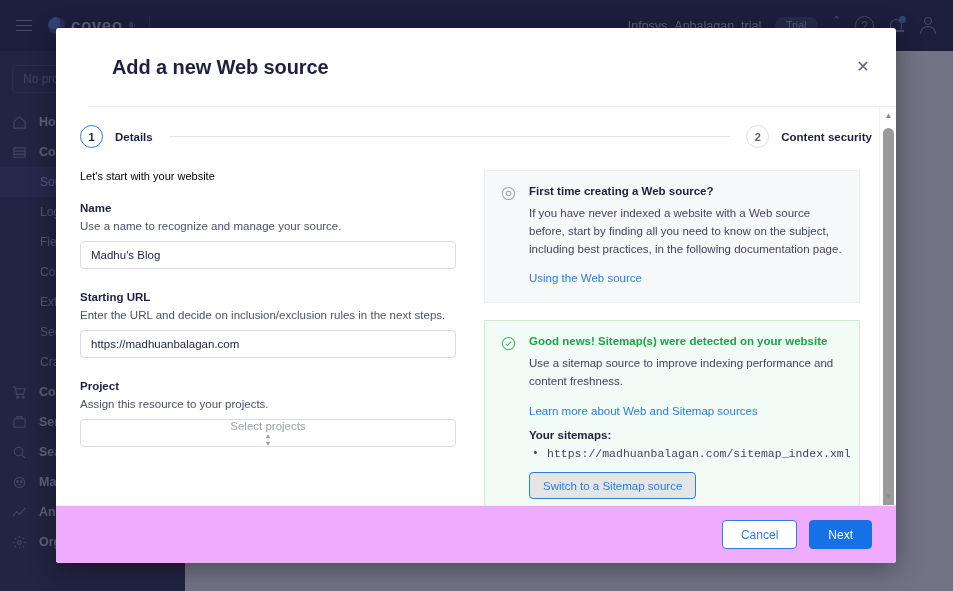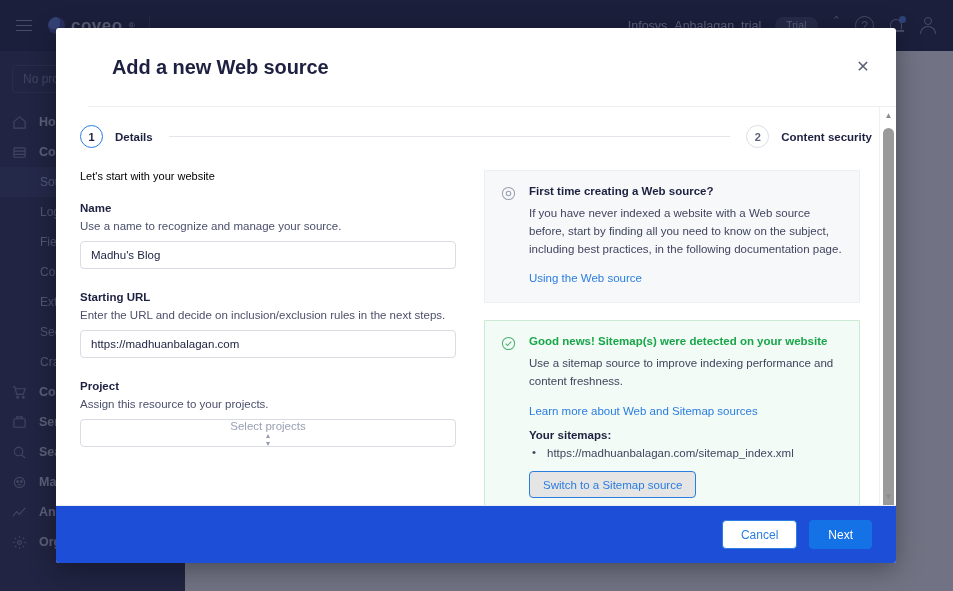--- a/index.html
+++ b/index.html
@@ -127,29 +127,29 @@
   .panel.success { background: #f2fbf5; border: 1px solid #cdead7; margin-top: 17px; }
   .panel-ic { flex: 0 0 16px; padding-top: 1px; }
   .panel-ic svg { display: block; }
   .panel-body { flex: 1; }
   .panel-title { font-size: 11.5px; font-weight: 700; color: #1d2040; margin-bottom: 8px; }
   .panel-title.green { color: #19a64a; }
   .panel-text { font-size: 11.5px; color: #40455f; line-height: 1.55; margin-bottom: 10px; }
   .panel-link { font-size: 11.5px; color: #2a7de1; display: inline-block; margin-bottom: 2px; }
   .sub-title { font-size: 11.5px; font-weight: 700; color: #1d2040; margin: 10px 0 6px 0; }
   .bullets { list-style: none; margin: 0 0 12px 0; }
-  .bullets li { font-size: 11.5px; color: #40455f; position: relative; padding-left: 18px; }
+  .bullets li { font-size: 11.5px; color: #40455f; position: relative; padding-left: 18px; font-family: Liberation Mono, monospace; }
   .bullets li::before { content: "•"; position: absolute; left: 3px; top: -1px; color: #40455f; }
   .btn-outline-blue { display: inline-flex; align-items: center; justify-content: center;
     height: 27px; padding: 0 13px; border: 1px solid #2a7de1; border-radius: 4px;
     background: #e5e5e5; color: #2a7de1; font-size: 11.5px; }
 
   .modal-foot { height: 58px; border-top: 1px solid #eceef2;
     display: flex; align-items: center; justify-content: flex-end;
-    gap: 12px; padding: 0 24px; background: #1d4ed8; }
+    gap: 12px; padding: 0 24px; background: #f0abfc; }
   .btn { height: 29px; padding: 0 18px; border-radius: 4px; font-size: 12px;
     display: inline-flex; align-items: center; justify-content: center;
     font-family: "Liberation Sans", sans-serif; }
   .btn-cancel { border: 1px solid #2a7de1; background: #fff; color: #2a7de1; }
   .btn-next { border: 1px solid #1472e6; background: #1472e6; color: #fff; }
 
   
   .mscroll { position: absolute; right: 0; top: 0; bottom: 0; width: 17px;
     background: #fff; border-left: 1px solid #f0f0f0; }
   .mscroll .arr { width: 17px; height: 17px; display: flex; align-items: center;

